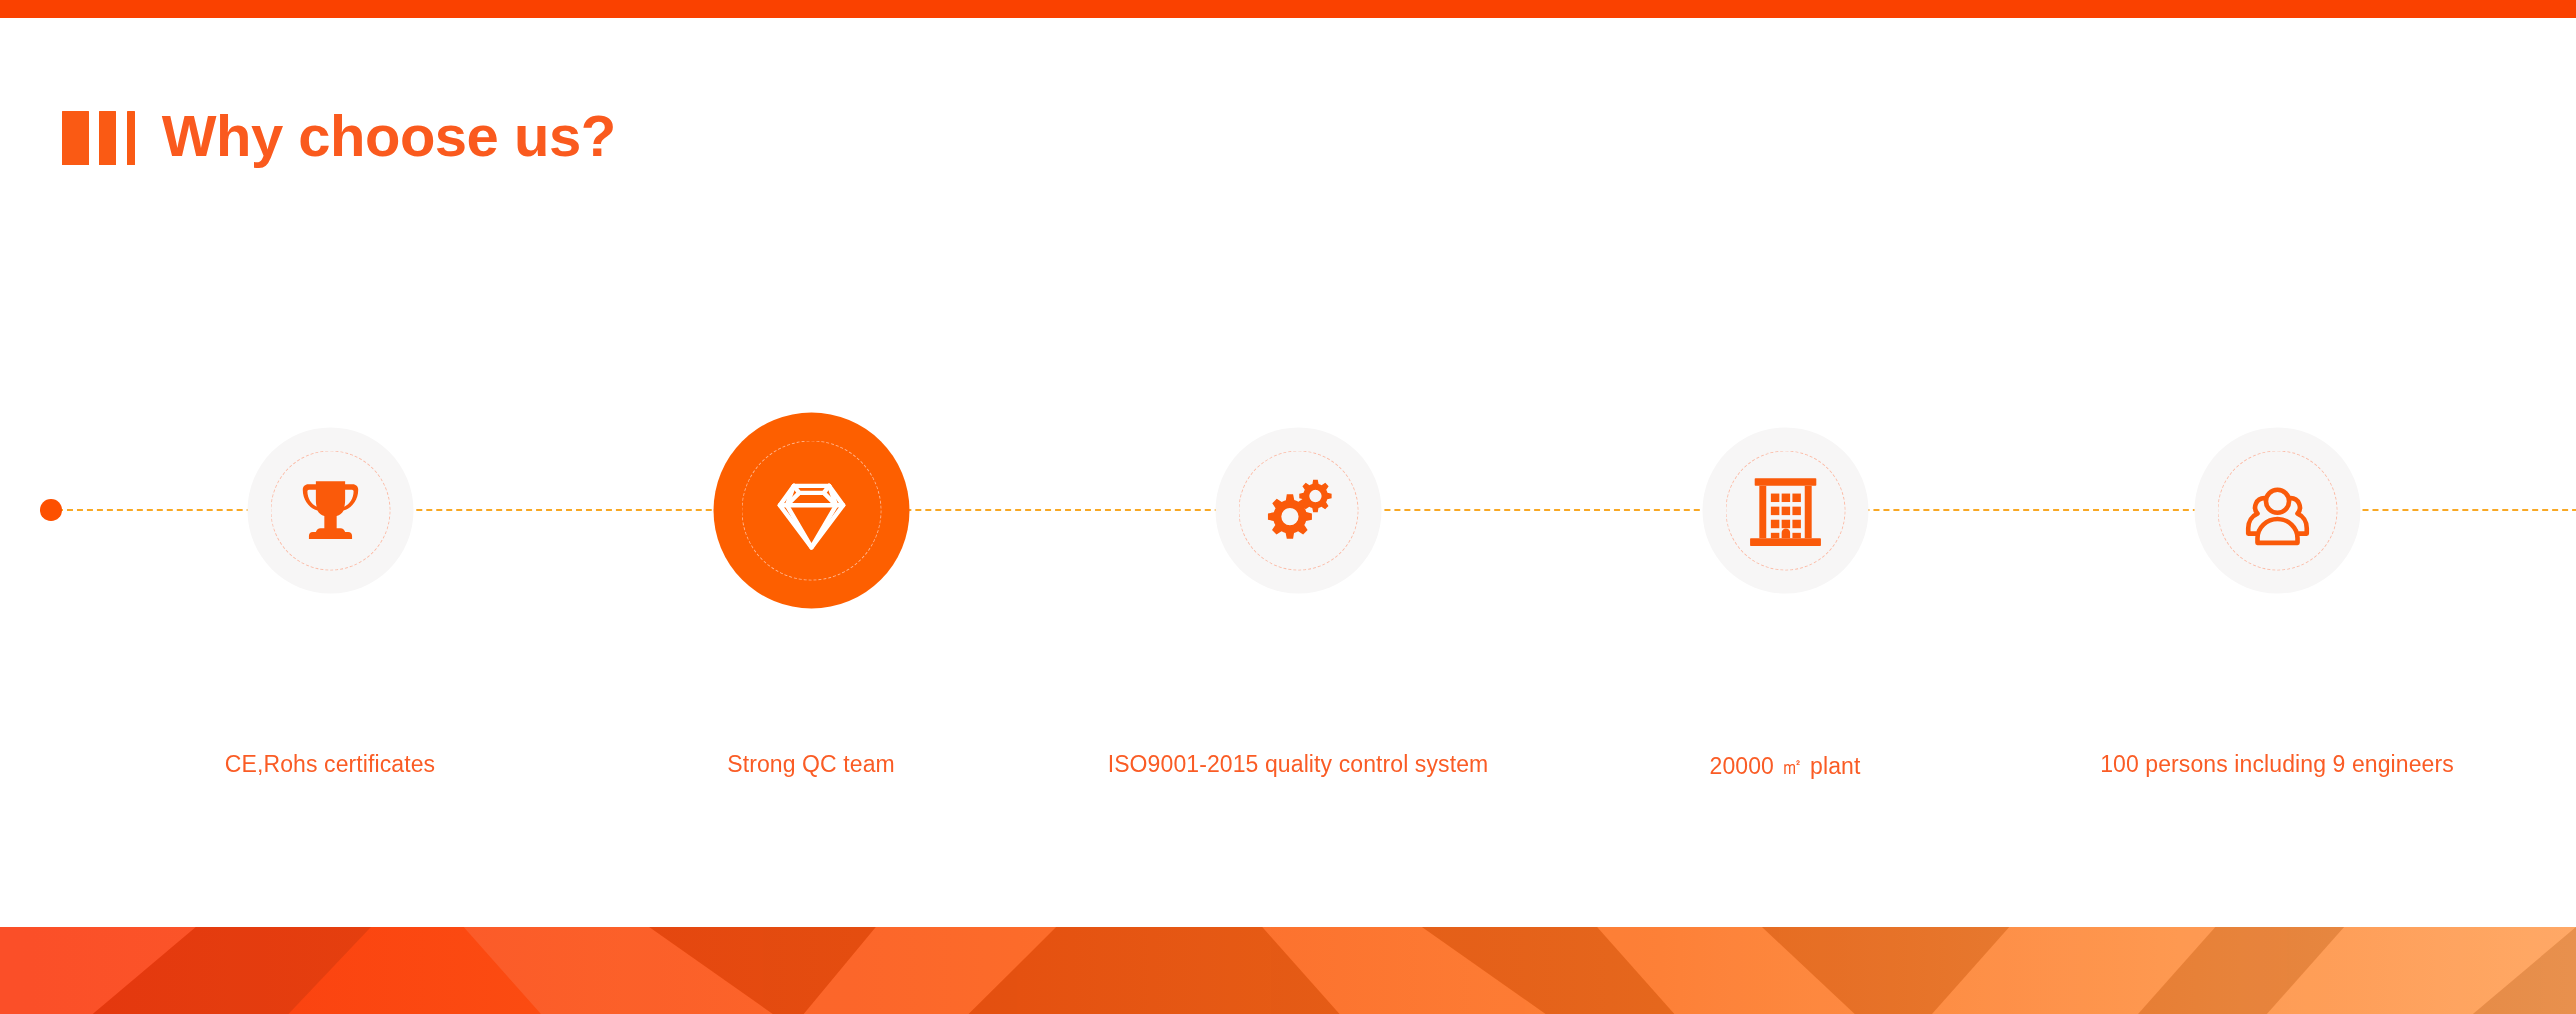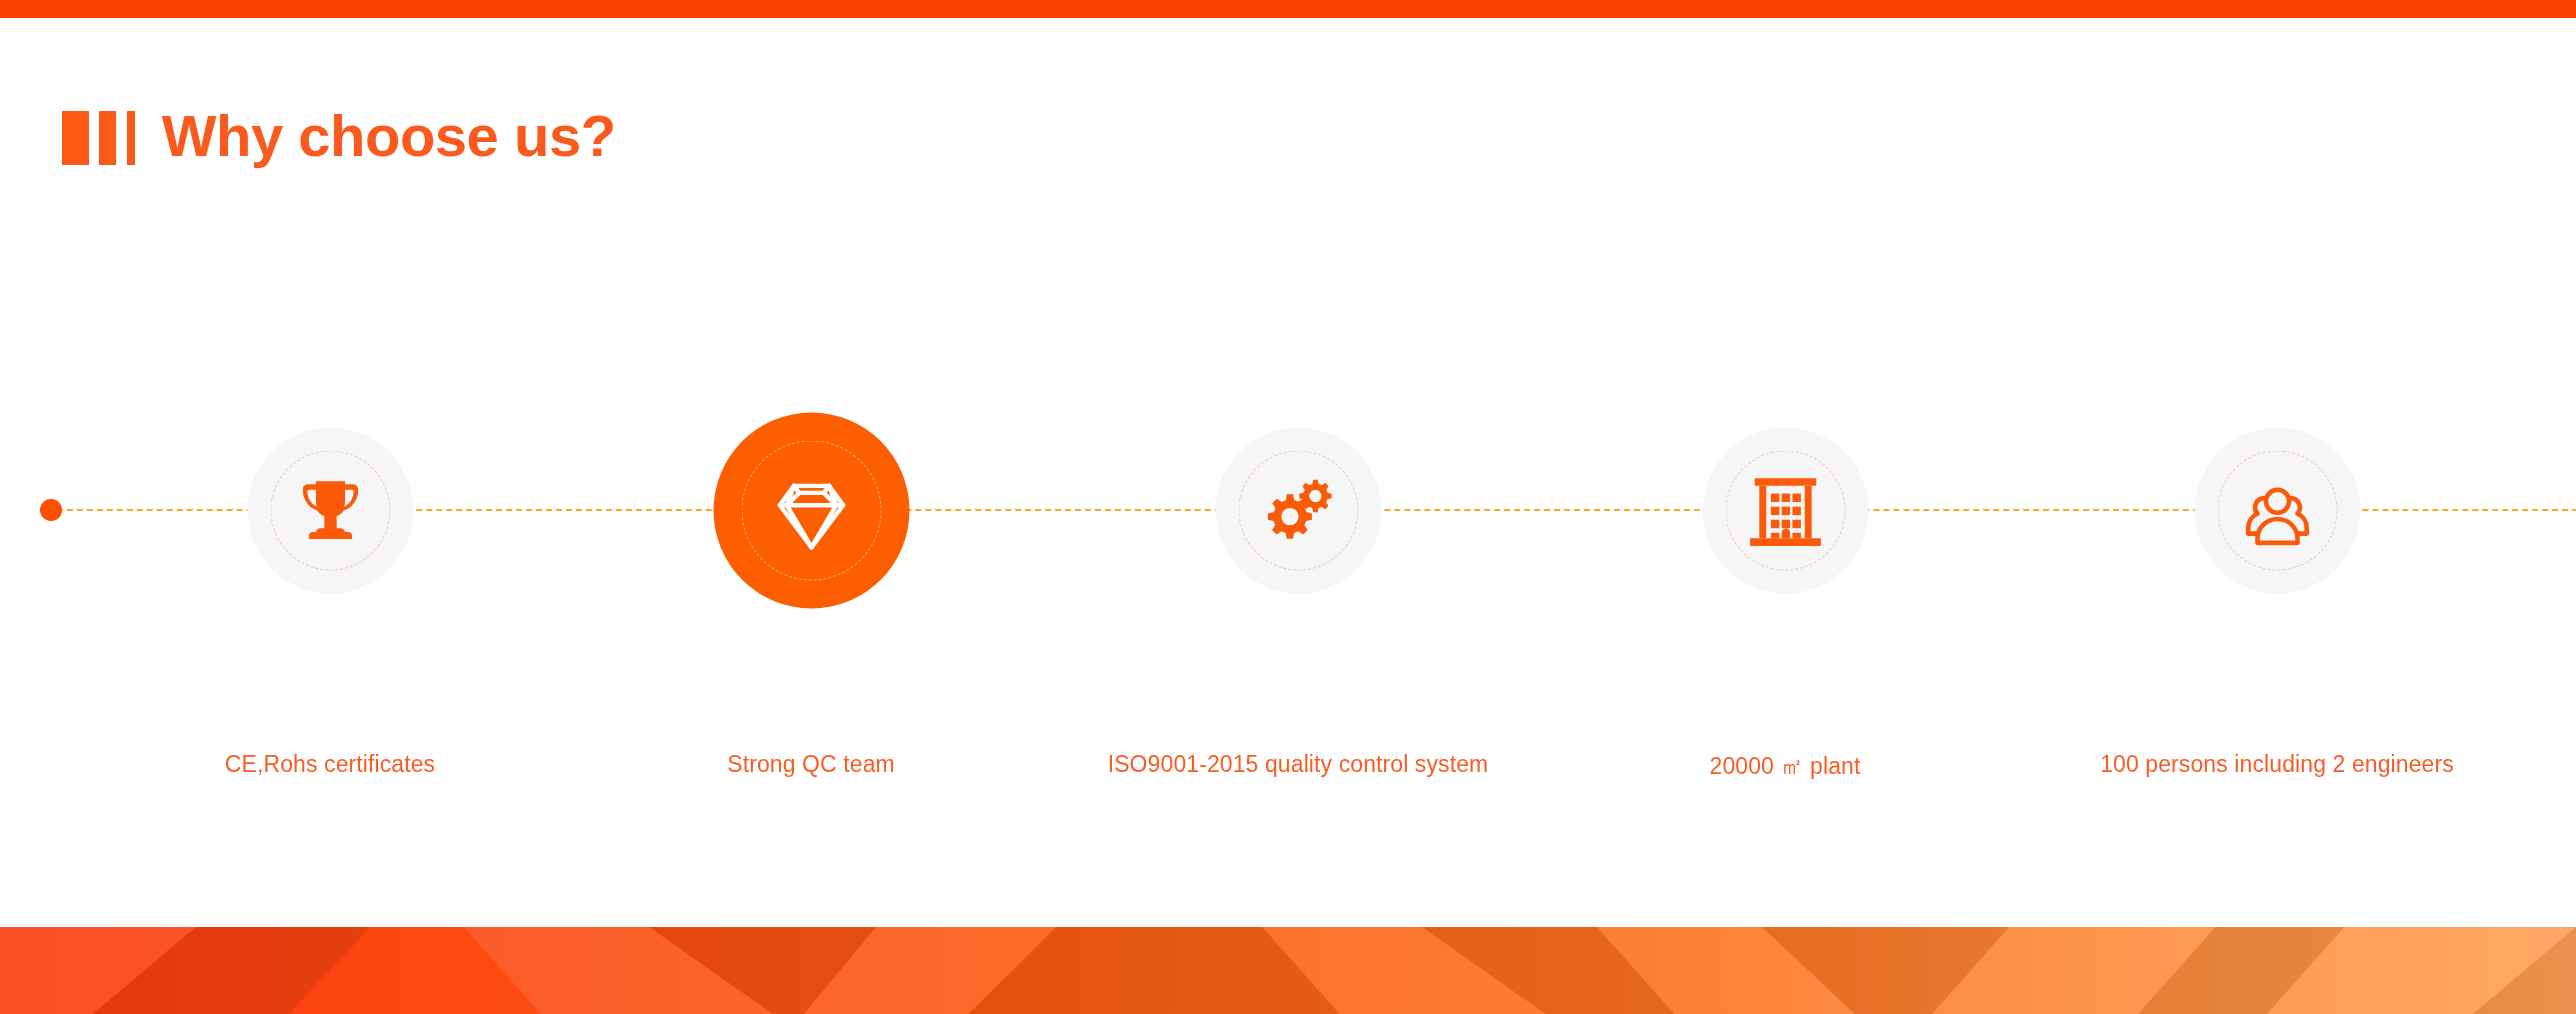--- a/index.html
+++ b/index.html
@@ -205,21 +205,21 @@
           <div class="inner-ring"></div>
           <svg viewBox="0 0 100 100" xmlns="http://www.w3.org/2000/svg" class="icon" style="color: rgb(250, 90, 10);">
     <g fill="none" stroke="currentColor" stroke-width="6" stroke-linejoin="round" stroke-linecap="round">
       <path d="M33 34a12 12 0 0 0-9 20c-7 3-12 10-12 19v7h10"></path>
       <path d="M67 34a12 12 0 0 1 9 20c7 3 12 10 12 19v7H78"></path>
       <circle cx="50" cy="38" r="15"></circle>
       <path d="M24 86c0-14 12-25 26-25s26 11 26 25v6H24z"></path>
     </g>
   </svg>
         </div>
-        <div class="caption">100 persons including 2 engineers</div>
+        <div class="caption">100 persons including 9 engineers</div>
       </div>
     </div>
 
   <div class="bottom-band">
     <svg viewBox="0 0 5200 169" preserveAspectRatio="none" xmlns="http://www.w3.org/2000/svg">
       <defs>
         <linearGradient id="bgrad" x1="0" y1="0" x2="1" y2="0">
           <stop offset="0" stop-color="#FB3B10"></stop>
           <stop offset="0.38" stop-color="#FC5A12"></stop>
           <stop offset="0.62" stop-color="#FD7220"></stop>

